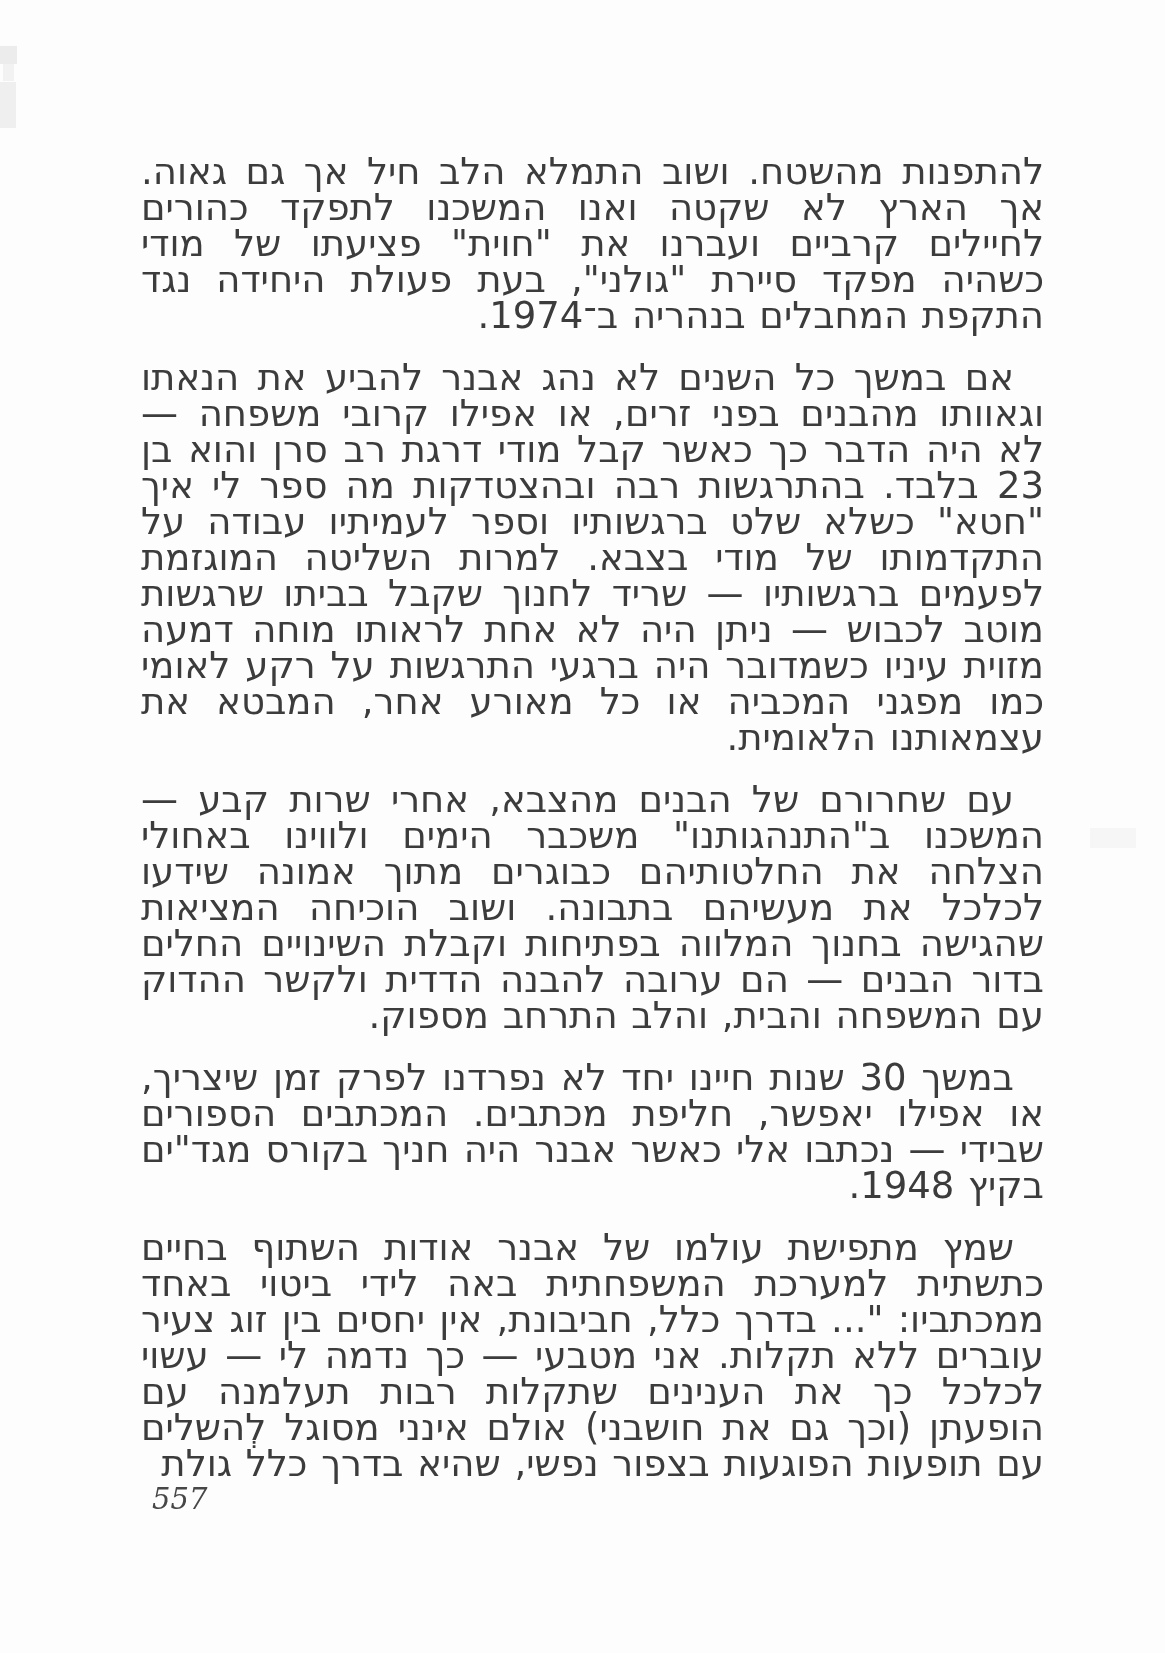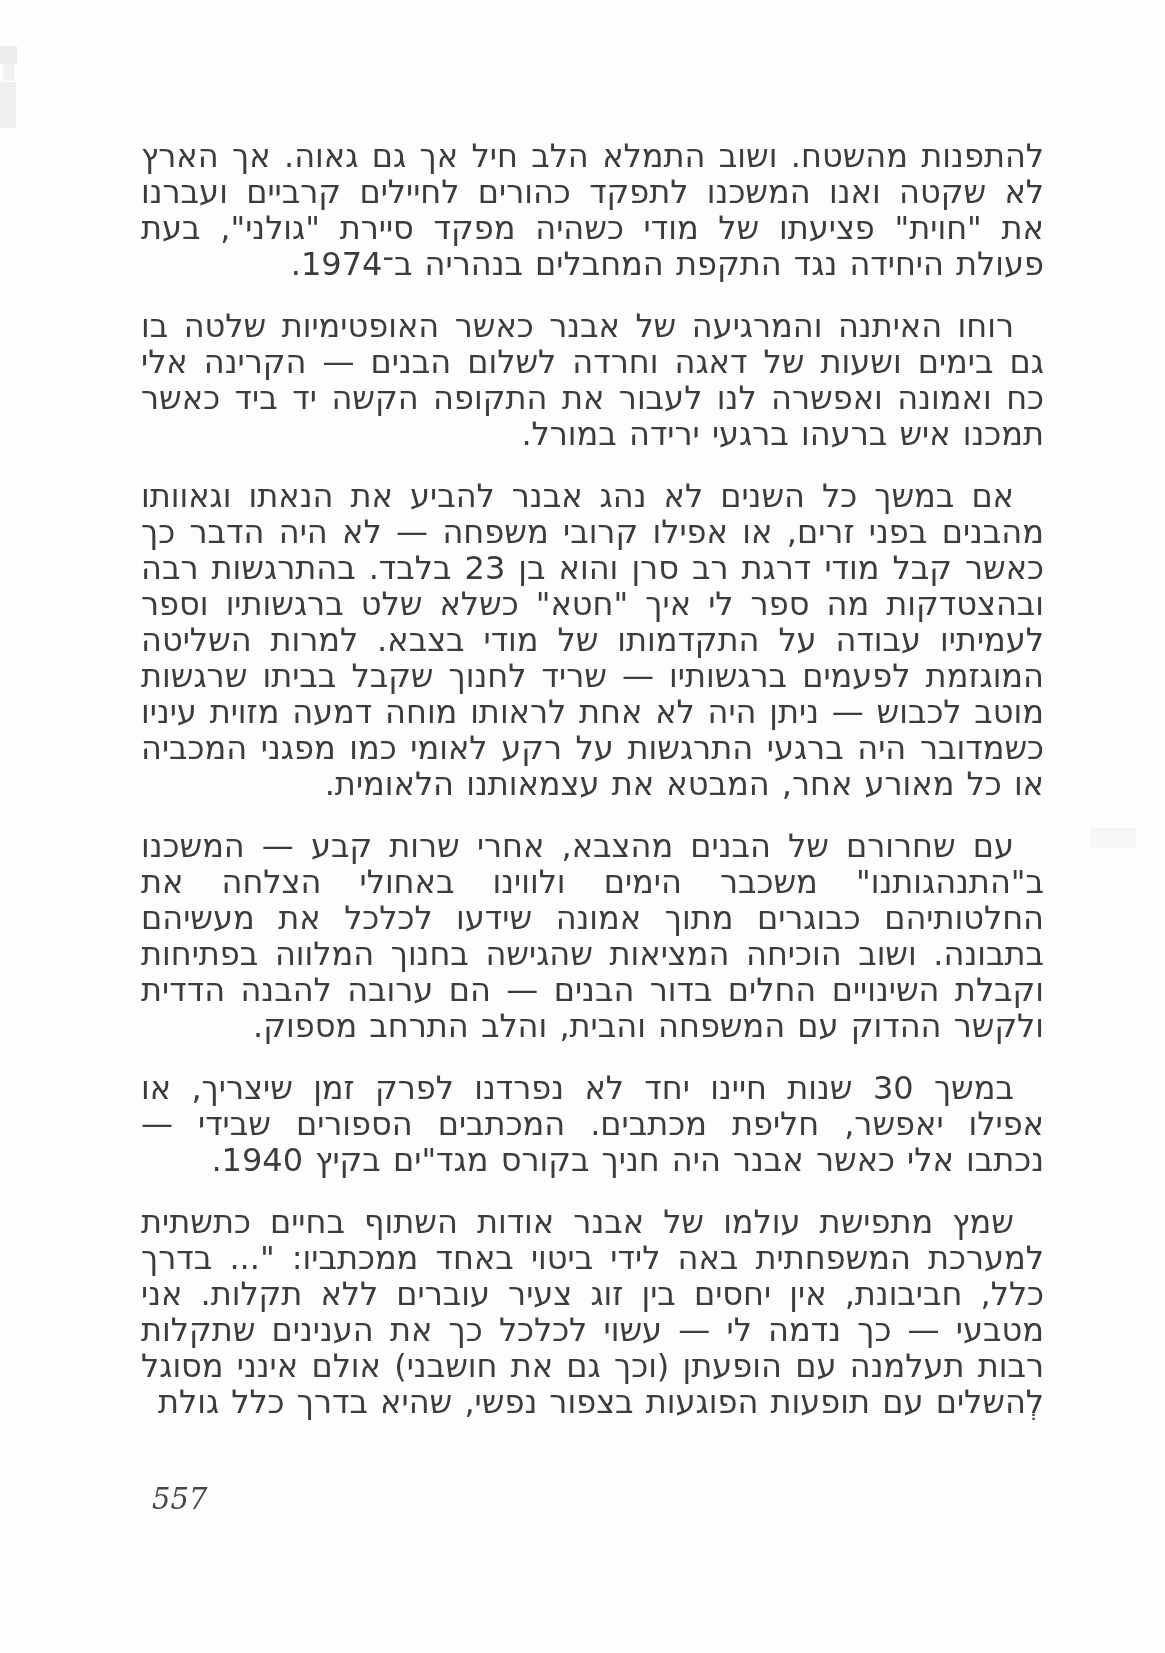--- a/index.html
+++ b/index.html
@@ -20,26 +20,26 @@
     position: absolute;
     pointer-events: none;
   }
   .artifact-top-a { left: 0; top: 46px;  width: 17px; height: 18px; background: #ececec; }
   .artifact-top-b { left: 3px; top: 64px; width: 11px; height: 17px; background: #f2f2f2; }
   .artifact-top-c { left: 0; top: 82px;  width: 16px; height: 46px; background: #efefef; }
   .artifact-right  { left: 1090px; top: 828px; width: 46px; height: 20px; background: #f6f6f6; }
 
   .body-text {
     position: absolute;
-    top: 138px;
+    top: 154px;
     right: 121px;
     width: 903px;
     direction: rtl;
     text-align: justify;
-    font-size: 32px;
+    font-size: 37px;
     line-height: 36px;
     color: #3c3c3c;
     word-spacing: 2px;
   }
   .body-text p {
     margin: 0 0 26px 0;
   }
   .body-text p.indent {
     text-indent: 30px;
   }
@@ -61,22 +61,21 @@
 
 <div class="page">
 
   <div class="scan-artifact artifact-top-a"></div>
   <div class="scan-artifact artifact-top-b"></div>
   <div class="scan-artifact artifact-top-c"></div>
   <div class="scan-artifact artifact-right"></div>
 
   <div class="body-text">
     <p>להתפנות מהשטח. ושוב התמלא הלב חיל אך גם גאוה. אך הארץ לא שקטה ואנו המשכנו לתפקד כהורים לחיילים קרביים ועברנו את "חוית" פציעתו של מודי כשהיה מפקד סיירת "גולני", בעת פעולת היחידה נגד התקפת המחבלים בנהריה ב־1974.</p>
-    <p class="indent">רוחו האיתנה והמרגיעה של אבנר כאשר האופטימיות שלטה בו גם בימים ושעות של דאגה וחרדה לשלום הבנים — הקרינה אלי כח ואמונה ואפשרה לנו לעבור את התקופה הקשה יד ביד כאשר תמכנו איש ברעהו ברגעי ירידה במורל.</p>
     <p class="indent">אם במשך כל השנים לא נהג אבנר להביע את הנאתו וגאוותו מהבנים בפני זרים, או אפילו קרובי משפחה — לא היה הדבר כך כאשר קבל מודי דרגת רב סרן והוא בן 23 בלבד. בהתרגשות רבה ובהצטדקות מה ספר לי איך "חטא" כשלא שלט ברגשותיו וספר לעמיתיו עבודה על התקדמותו של מודי בצבא. למרות השליטה המוגזמת לפעמים ברגשותיו — שריד לחנוך שקבל בביתו שרגשות מוטב לכבוש — ניתן היה לא אחת לראותו מוחה דמעה מזוית עיניו כשמדובר היה ברגעי התרגשות על רקע לאומי כמו מפגני המכביה או כל מאורע אחר, המבטא את עצמאותנו הלאומית.</p>
     <p class="indent">עם שחרורם של הבנים מהצבא, אחרי שרות קבע — המשכנו ב"התנהגותנו" משכבר הימים ולווינו באחולי הצלחה את החלטותיהם כבוגרים מתוך אמונה שידעו לכלכל את מעשיהם בתבונה. ושוב הוכיחה המציאות שהגישה בחנוך המלווה בפתיחות וקבלת השינויים החלים בדור הבנים — הם ערובה להבנה הדדית ולקשר ההדוק עם המשפחה והבית, והלב התרחב מספוק.</p>
-    <p class="indent">במשך 30 שנות חיינו יחד לא נפרדנו לפרק זמן שיצריך, או אפילו יאפשר, חליפת מכתבים. המכתבים הספורים שבידי — נכתבו אלי כאשר אבנר היה חניך בקורס מגד"ים בקיץ 1940.</p>
+    <p class="indent">במשך 30 שנות חיינו יחד לא נפרדנו לפרק זמן שיצריך, או אפילו יאפשר, חליפת מכתבים. המכתבים הספורים שבידי — נכתבו אלי כאשר אבנר היה חניך בקורס מגד"ים בקיץ 1948.</p>
     <p class="indent">שמץ מתפישת עולמו של אבנר אודות השתוף בחיים כתשתית למערכת המשפחתית באה לידי ביטוי באחד ממכתביו: "... בדרך כלל, חביבונת, אין יחסים בין זוג צעיר עוברים ללא תקלות. אני מטבעי — כך נדמה לי — עשוי לכלכל כך את הענינים שתקלות רבות תעלמנה עם הופעתן (וכך גם את חושבני) אולם אינני מסוגל לְהשלים עם תופעות הפוגעות בצפור נפשי, שהיא בדרך כלל גולת</p>
   </div>
 
   <div class="page-number">557</div>
 
 </div>
 
 </body></html>

